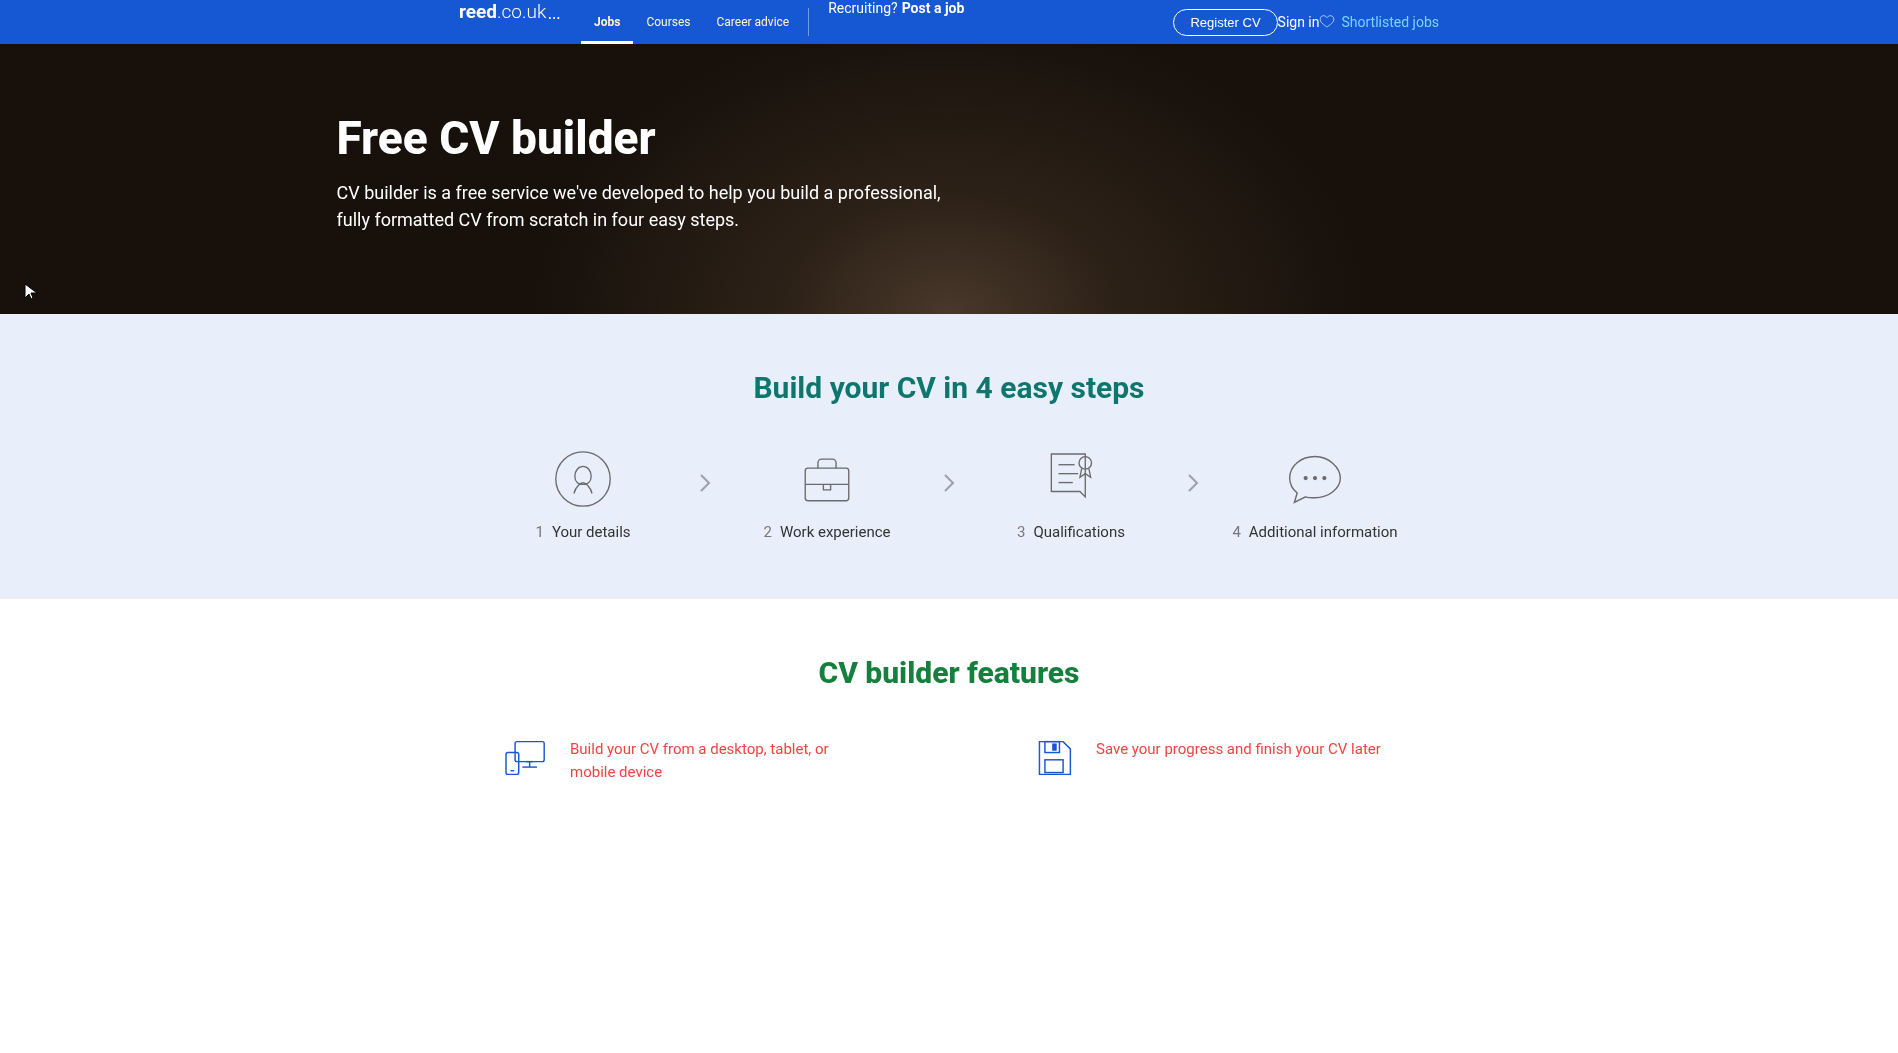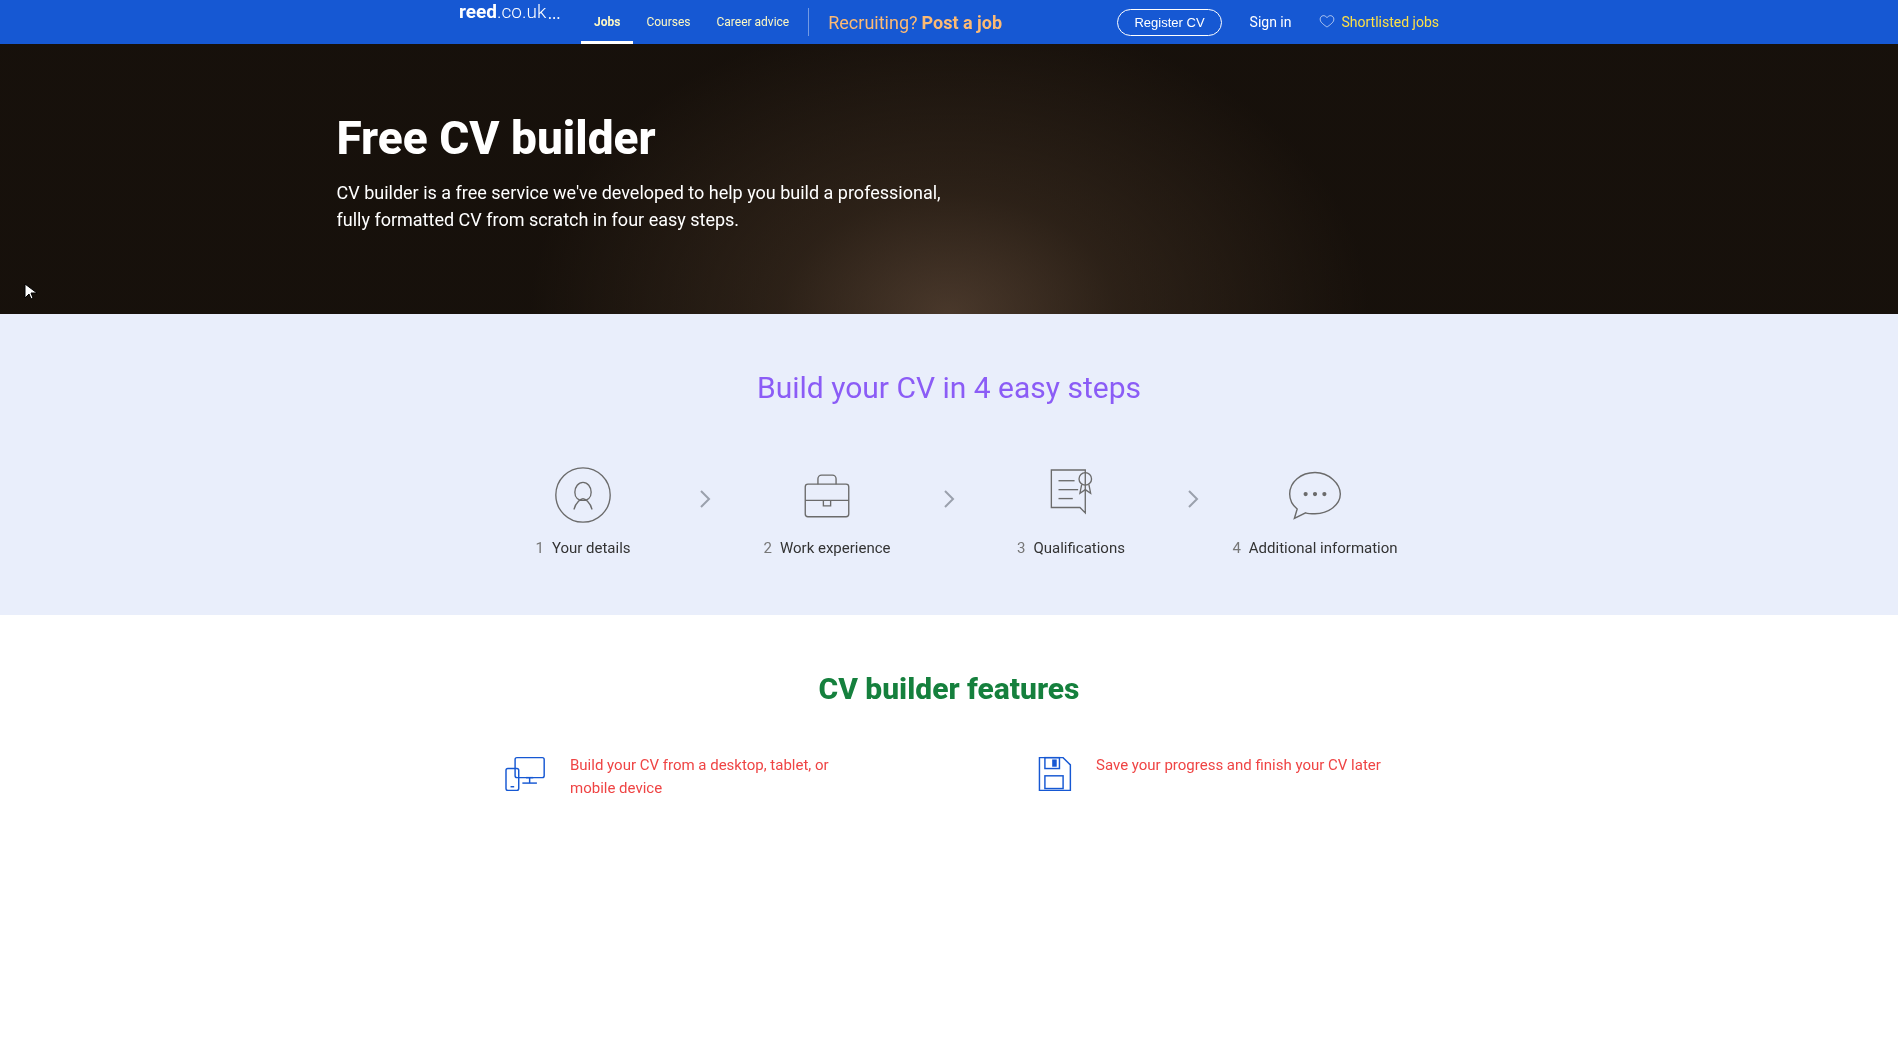--- a/index.html
+++ b/index.html
@@ -22,29 +22,29 @@
 .logo {
   color: #fff; font-size: 19px; font-weight: 300; display: flex; align-items: flex-start; padding-right: 20px;
 }
 .logo b { font-weight: 700; }
 .logo-dots { display: inline-block; margin-left: 2px; transform: translateY(4px); letter-spacing: 1px; font-size: 10px; }
 .nav-item {
   color: #fef9c3; font-size: 12px; display: flex; align-items: center; padding: 0 13px; cursor: pointer;
 }
 .nav-item.active { font-weight: 700; box-shadow: inset 0 -3px 0 #fff; }
 .nav-divider { width: 1px; background: rgba(255,255,255,0.4); margin: 8px 6px; }
-.nav-recruiting { color: #fdba74; font-size: 18px; display: flex; align-items: center; padding: 0 13px; cursor: pointer; }
+.nav-recruiting { color: #ffffff; font-size: 14px; display: flex; align-items: flex-start; padding: 0 13px; cursor: pointer; }
 .nav-recruiting b { font-weight: 700; margin-left: 4px; }
-.nav-right { display: flex; align-items: center; gap: 28px; }
+.nav-right { display: flex; align-items: center; gap: 0; }
 .btn-outline {
   border: 1px solid #fff; color: #fff; background: transparent; border-radius: 999px;
   padding: 5px 16px; font-size: 13px; cursor: pointer;
 }
 .nav-link { color: #fff; font-size: 14px; cursor: pointer; }
-.shortlisted { color: #fde047; font-size: 14px; display: flex; align-items: center; gap: 6px; cursor: pointer; }
+.shortlisted { color: #7dd3fc; font-size: 14px; display: flex; align-items: center; gap: 6px; cursor: pointer; }
 .heart-icon svg { stroke: #fff; fill: none; }
 
 
 .hero {
   height: 270px;
   background:
     linear-gradient(rgba(20,15,10,0.55), rgba(20,15,10,0.55)),
     radial-gradient(ellipse 420px 300px at 50% 100%, #8a6a53 0%, #4a3728 40%, #1a120c 100%),
     linear-gradient(135deg, #2a1f16 0%, #1a120c 50%, #25180e 100%);
   display: flex; justify-content: center; color: #fff;
@@ -53,21 +53,21 @@
 .hero h1 { font-size: 46px; font-weight: 800; margin-bottom: 14px; }
 .hero p { font-size: 18px; line-height: 1.5; max-width: 640px; margin-bottom: 28px; }
 .btn-primary {
   background: #e8690b; color: #fff; border: none; padding: 14px 0; width: 224px;
   font-size: 16px; cursor: pointer; display: inline-block; text-align: center;
 }
 
 
 .steps-section { background: #e9eefb; padding: 56px 0 58px; display: flex; justify-content: center; }
 .steps-inner { width: 1225px; text-align: center; }
-.steps-title { color: #8b5cf6; font-size: 30px; font-weight: 400; margin-bottom: 60px; }
+.steps-title { color: #0f766e; font-size: 30px; font-weight: 700; margin-bottom: 44px; }
 .steps-row { display: flex; align-items: center; justify-content: center; gap: 0; }
 .step { display: flex; flex-direction: column; align-items: center; width: 230px; }
 .step-icon { height: 60px; display: flex; align-items: center; justify-content: center; margin-bottom: 14px; }
 .step-icon svg { stroke: #6b6b6b; fill: none; stroke-width: 1.5; }
 .step-label { font-size: 15px; color: #333; }
 .step-label .num { color: #777; margin-right: 8px; }
 .chevron { color: #9aa0ac; display: flex; align-items: center; padding-bottom: 24px; }
 .chevron svg { stroke: #9aa0ac; fill: none; stroke-width: 2; }
 
 

